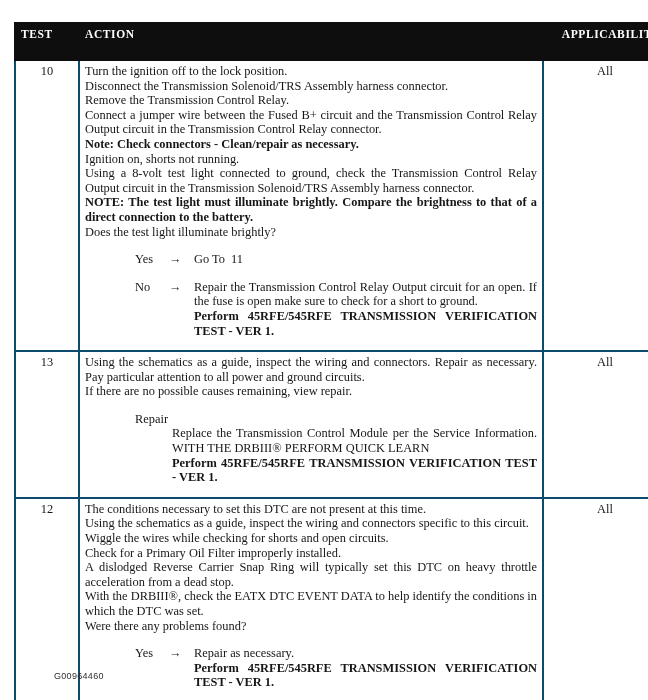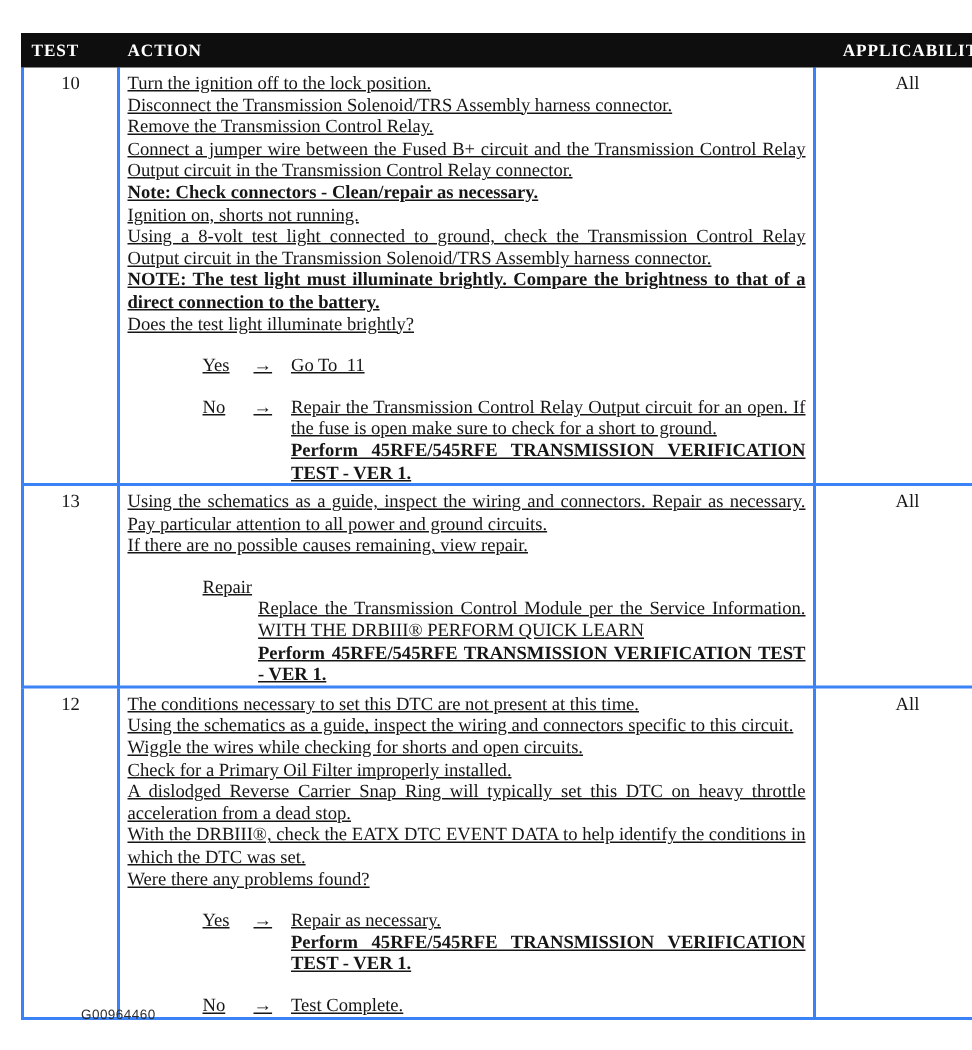--- a/index.html
+++ b/index.html
@@ -17,42 +17,42 @@
     width: 620px;
     border-collapse: collapse;
     table-layout: fixed;
   }
   table.diag th {
     background: #0e0e0e;
     color: #ffffff;
     font-size: 11.5px;
     font-weight: bold;
     letter-spacing: 0.6px;
-    padding: 4px 5px 3px;
+    padding: 4px 5px 19px;
     border: 2px solid #0e0e0e;
   }
   th.col-test { width: 52px; text-align: left; padding-left: 10px; }
   th.col-action { width: 452px; text-align: left; }
   th.col-app { width: 112px; text-align: right; padding-right: 3px; }
 
   table.diag td {
-    border: 2px solid #3b82f6;
+    border: 2px solid #0c4a6e;
     vertical-align: top;
     font-size: 12.4px;
     line-height: 14.6px;
-    padding: 3px 5px 0;
+    padding: 3px 5px 12px;
     background: #ffffff;
   }
   td.cell-test { text-align: center; }
   td.cell-app { text-align: center; }
 
-  .paras p { margin: 0; text-align: justify; text-decoration: underline; }
+  .paras p { margin: 0; text-align: justify; }
   .b { font-weight: bold; }
 
-  .decision { margin: 13px 0 0 50px; display: flex; align-items: flex-start; text-decoration: underline; }
+  .decision { margin: 13px 0 0 50px; display: flex; align-items: flex-start; }
   .decision .d-label { width: 34px; flex: none; }
   .decision .d-arrow { width: 25px; flex: none; }
   .decision .d-body { flex: 1; }
   .d-body p { margin: 0; text-align: justify; }
 
   .decision.block { display: block; }
   .decision.block .d-body { margin-left: 37px; }
 
   .figure-code {
     position: absolute; left: 14px; top: 671px;

